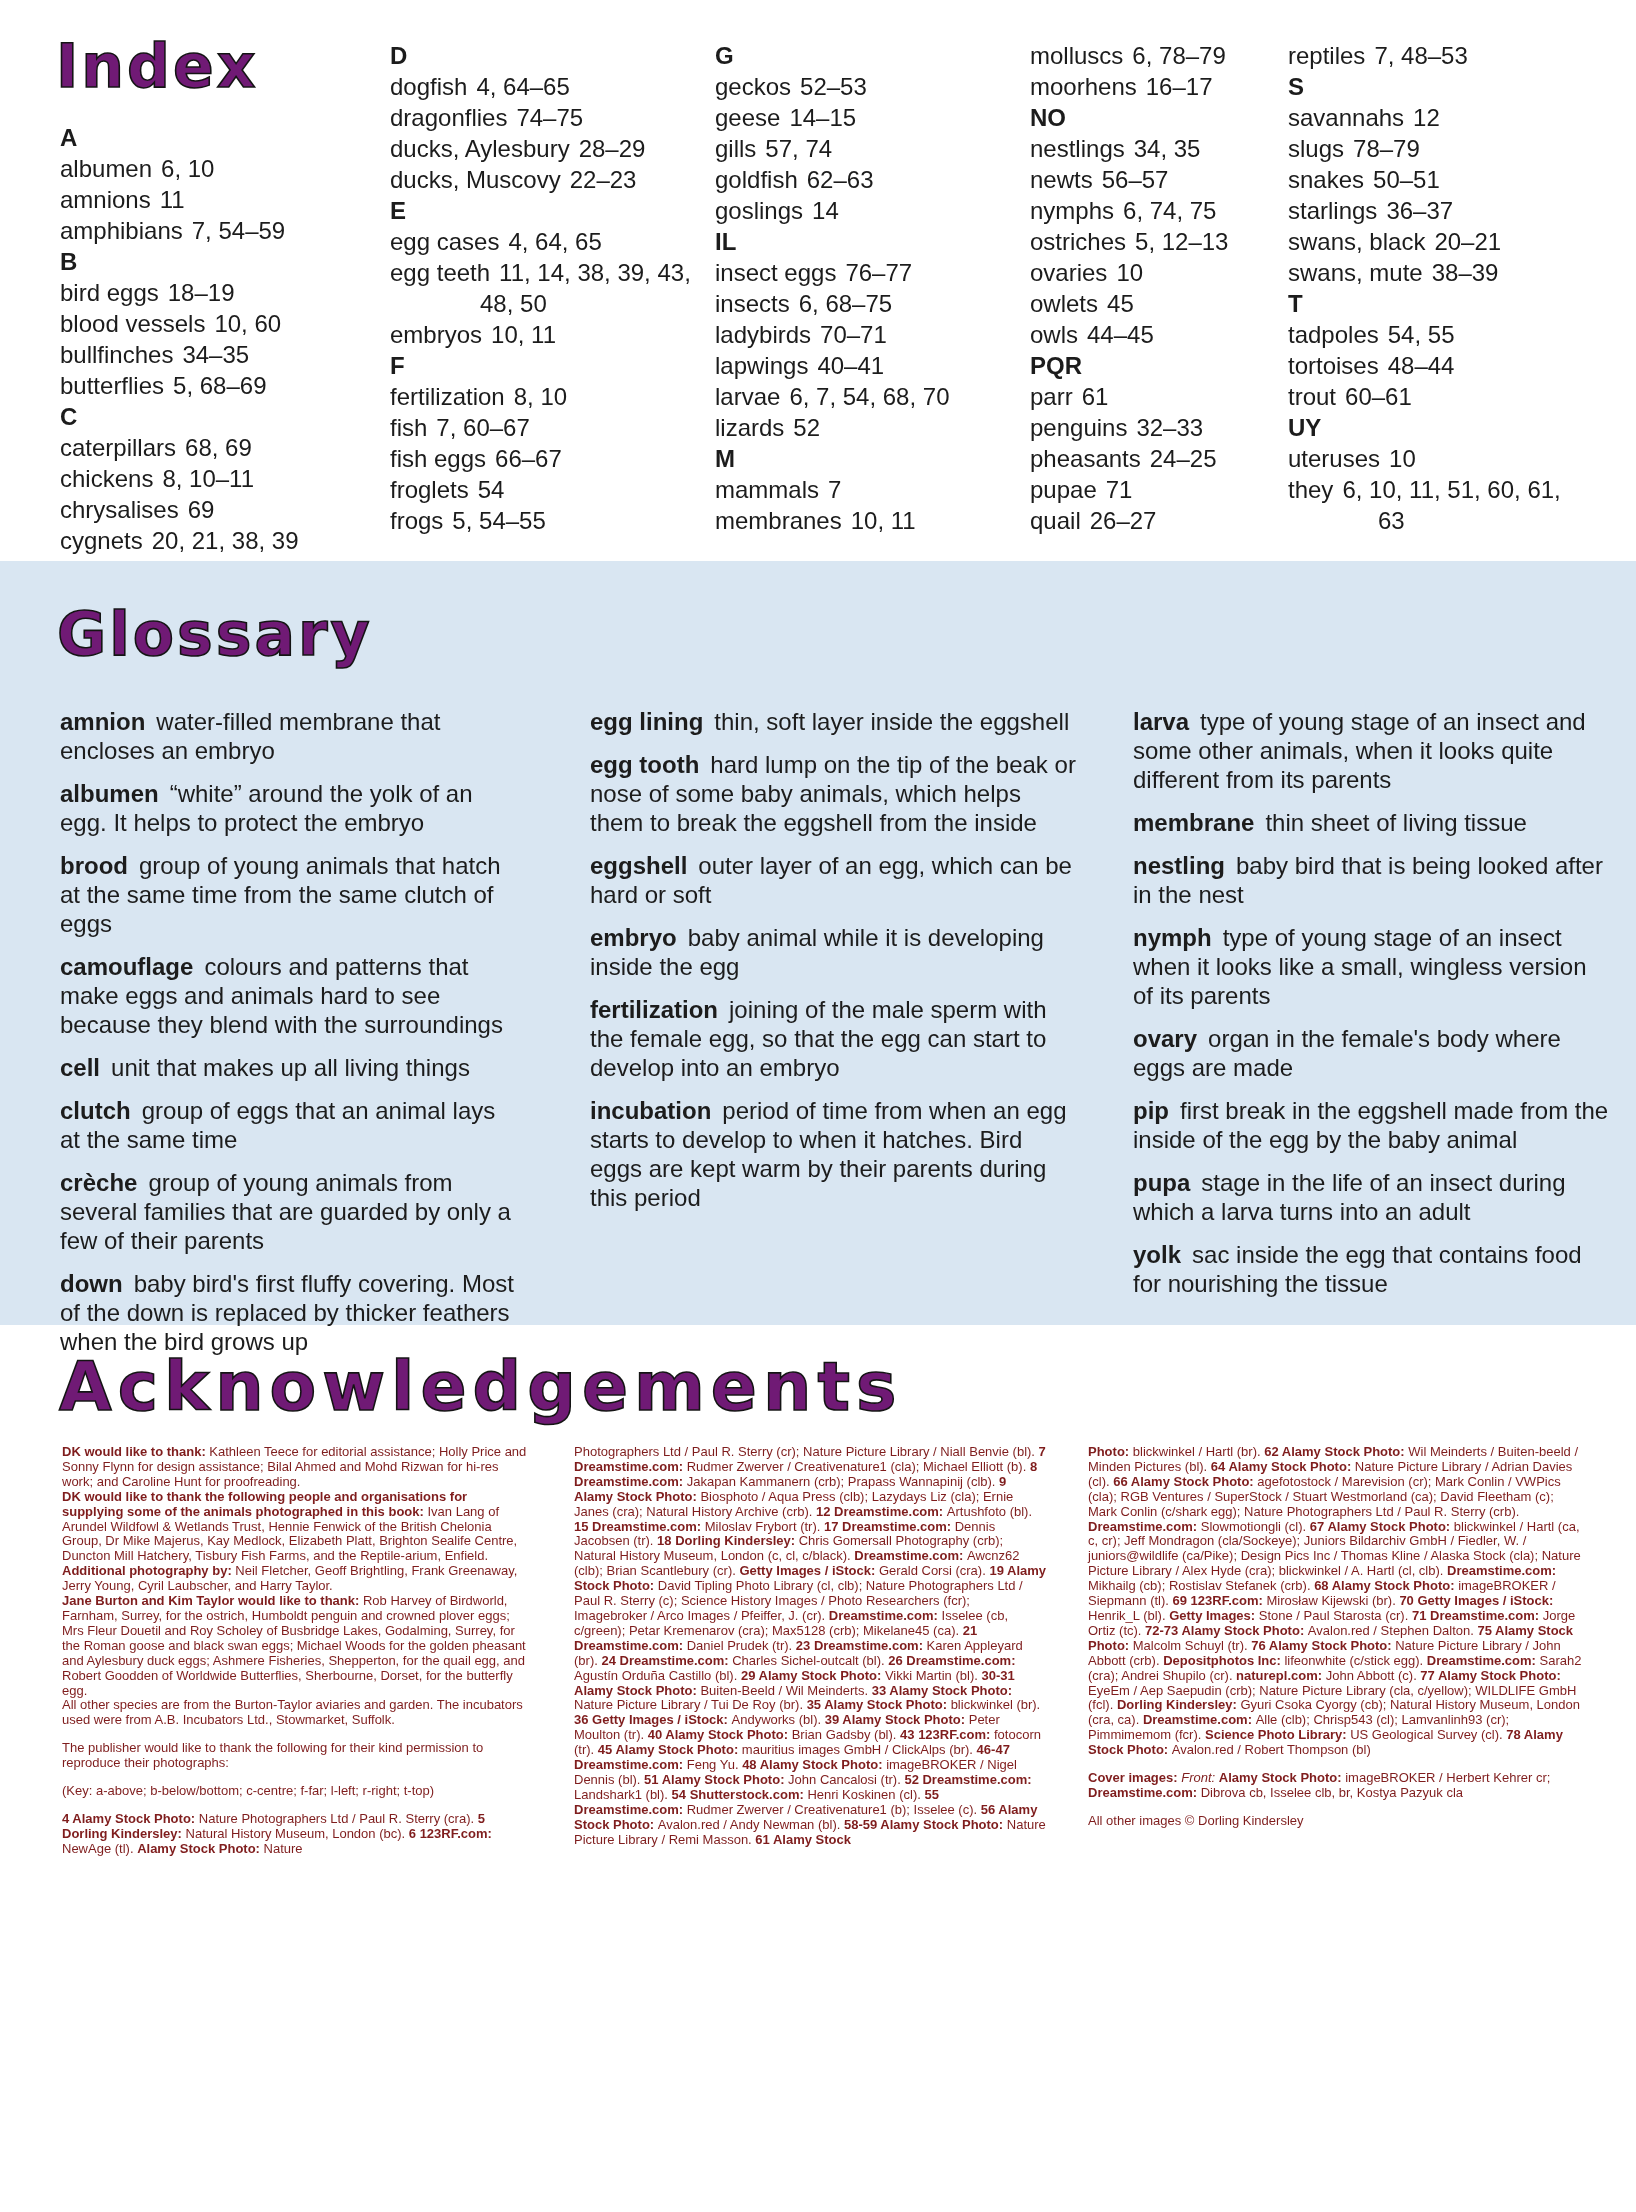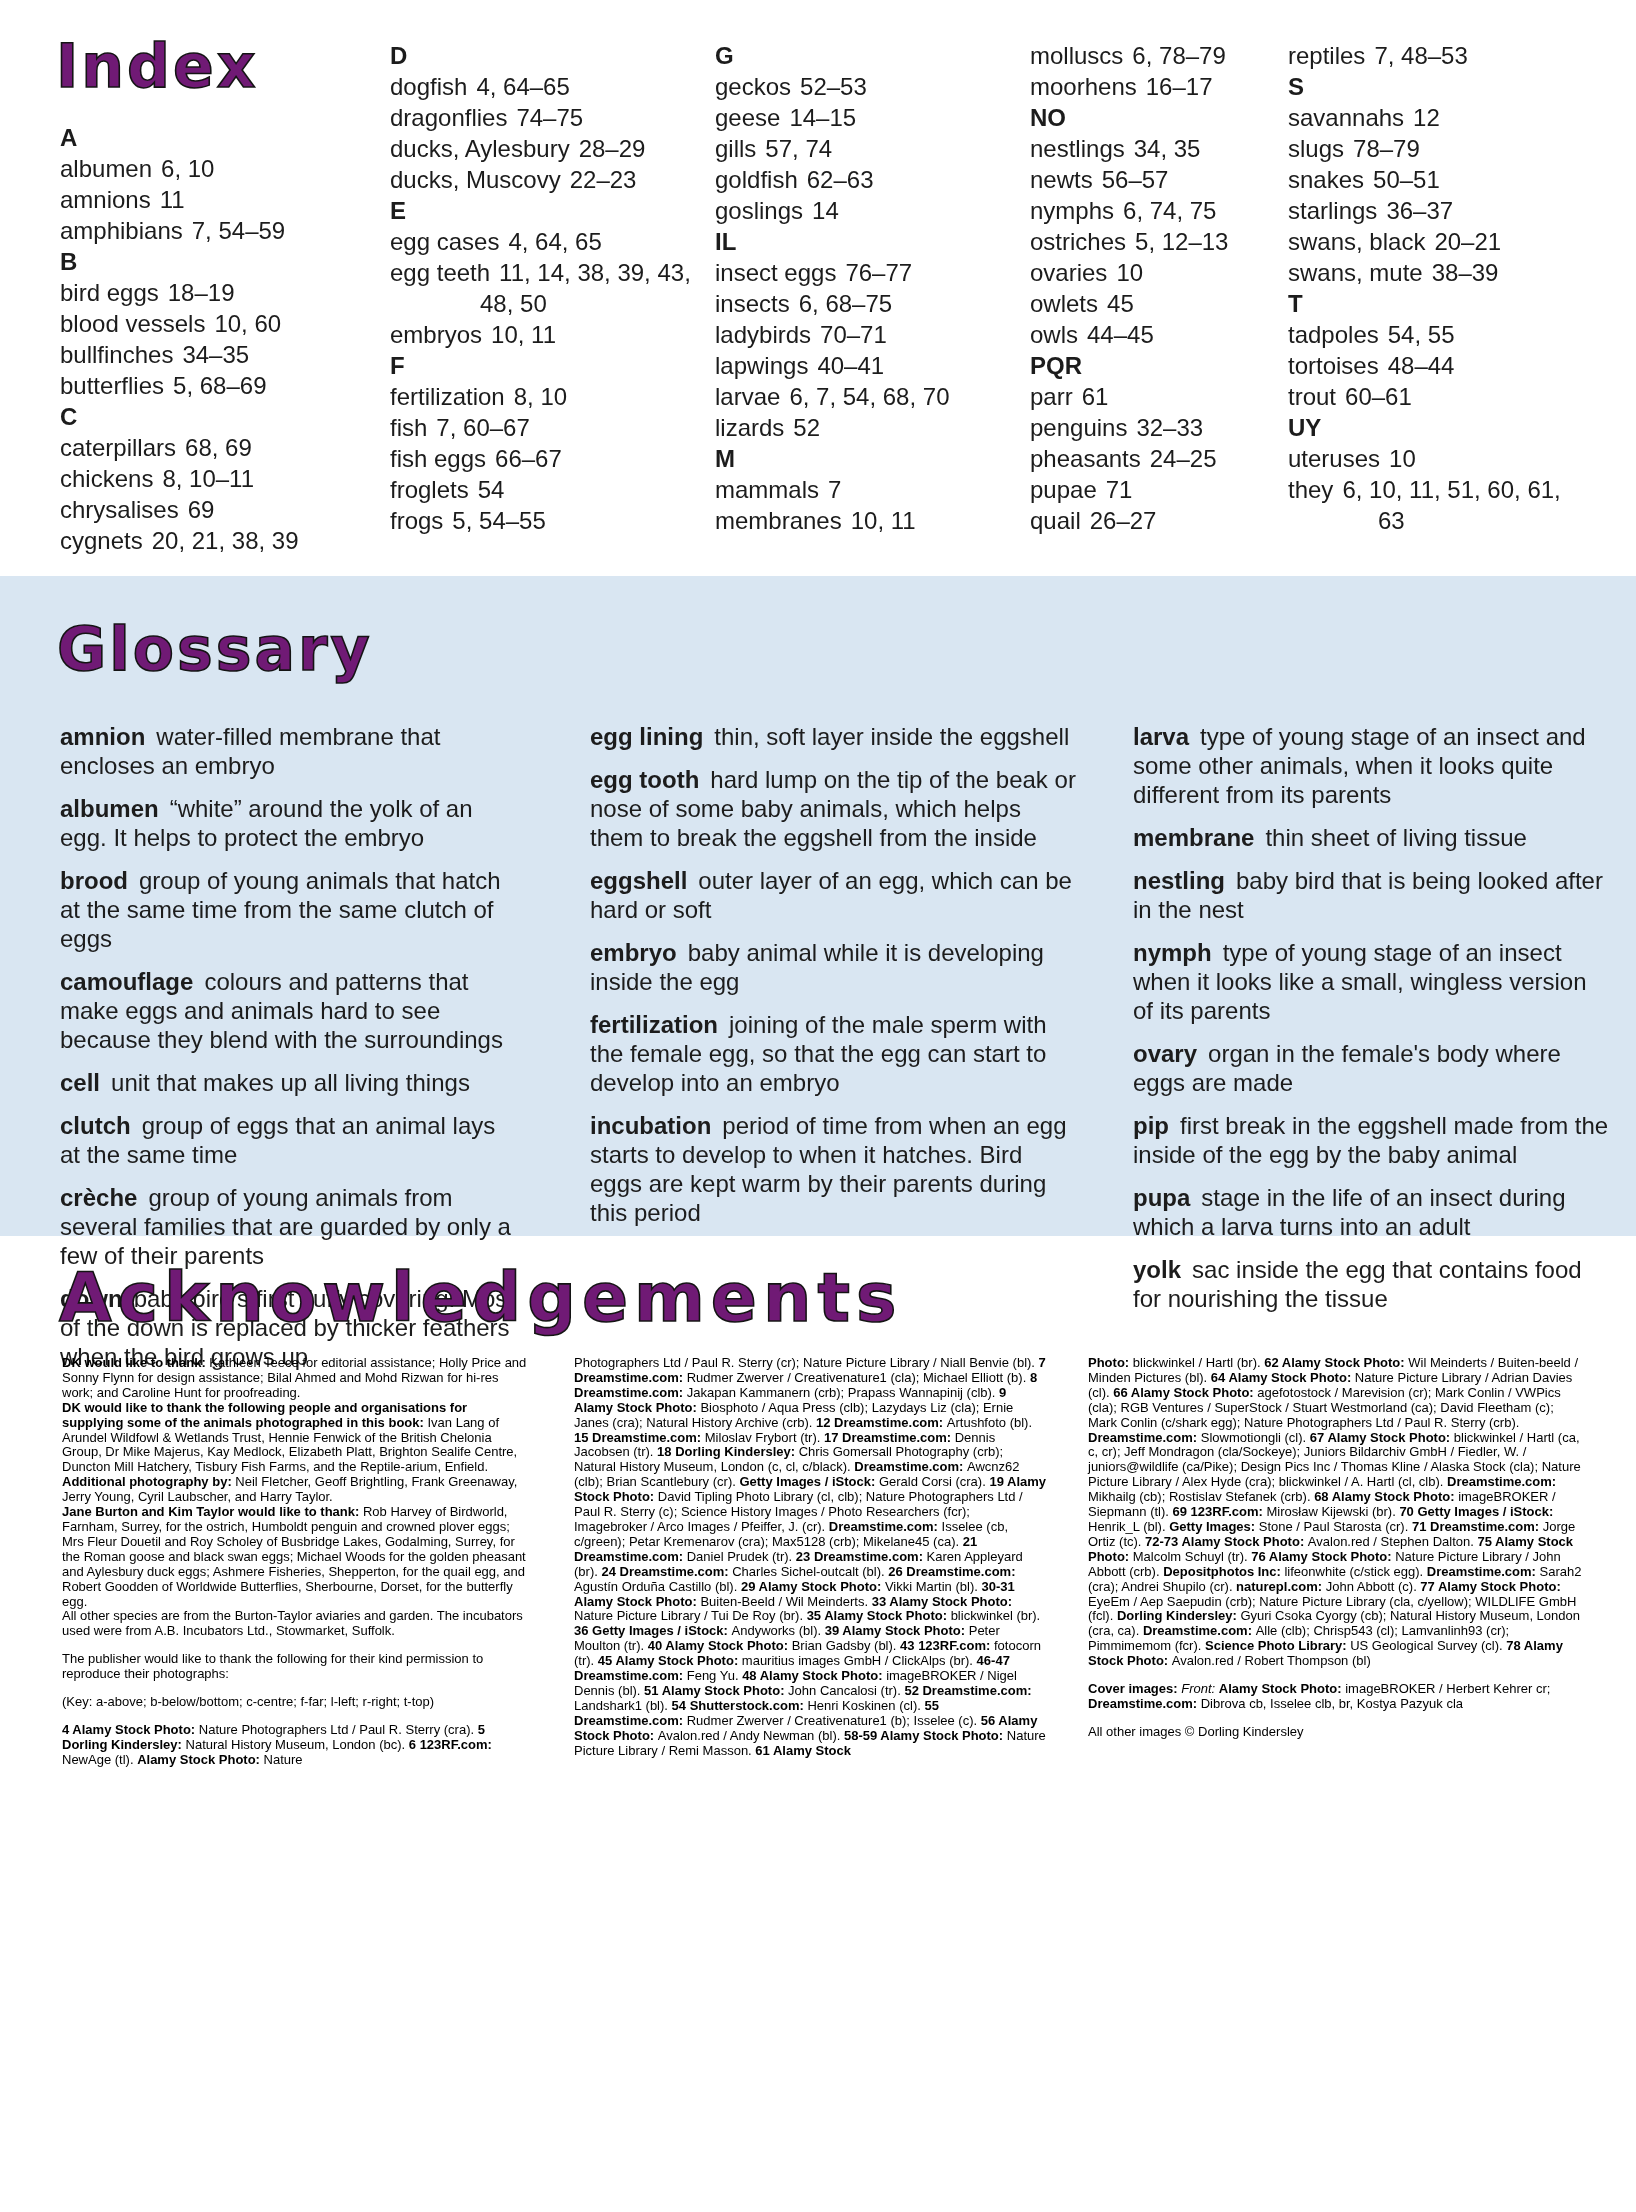--- a/index.html
+++ b/index.html
@@ -22,34 +22,34 @@
   .ix-c1 { width:330px; }
   .ix-c2 { width:325px; }
   .ix-c3 { width:315px; }
   .ix-c4 { width:258px; }
   .ix-c5 { width:300px; }
   .ix-title { font-size:60px; line-height:64px; margin:-6px 0 24px -4px; }
   .ix-letter { font-weight:bold; }
   .ix-entry { padding-left:90px; text-indent:-90px; }
   .ix-pages { margin-left:9px; }
   
-  .glossary-section { margin-top:16px; background:#d9e6f2; padding:40px 30px 30px 60px; height:660px; }
+  .glossary-section { margin-top:1px; background:#d9e6f2; padding:40px 30px 30px 60px; height:764px; }
   .gl-title { font-size:60px; line-height:66px; margin:0 0 40px -3px; }
   .gl-row { display:flex; align-items:flex-start; }
   .gl-col { font-size:24px; line-height:29px; flex:0 0 auto; }
   .gl-c1 { width:460px; margin-right:70px; }
   .gl-c2 { width:488px; margin-right:55px; }
   .gl-c3 { width:480px; }
   .gl-entry { margin-bottom:14px; }
   .gl-term { font-weight:bold; margin-right:11px; }
   
   .ack-section { padding:24px 26px 0 62px; }
   .ack-title { font-size:68px; line-height:76px; letter-spacing:6px; margin-left:-3px; }
   .ack-row { display:flex; align-items:flex-start; margin-top:20px; }
-  .ack-col { flex:0 0 auto; font-size:13px; line-height:14.9px; color:#000000; }
+  .ack-col { flex:0 0 auto; font-size:13px; line-height:14.9px; color:#7f1d1d; }
   .ack-c1 { width:468px; margin-right:44px; }
   .ack-c2 { width:472px; margin-right:42px; }
   .ack-c3 { width:498px; }
   .ack-p { margin:0; }
   .ack-p:empty { height:13px; }
   .ack-p b { font-weight:bold; }
   .ack-p em { font-style:italic;margin-top:12px; }
 </style>
 </head>
 <body>

